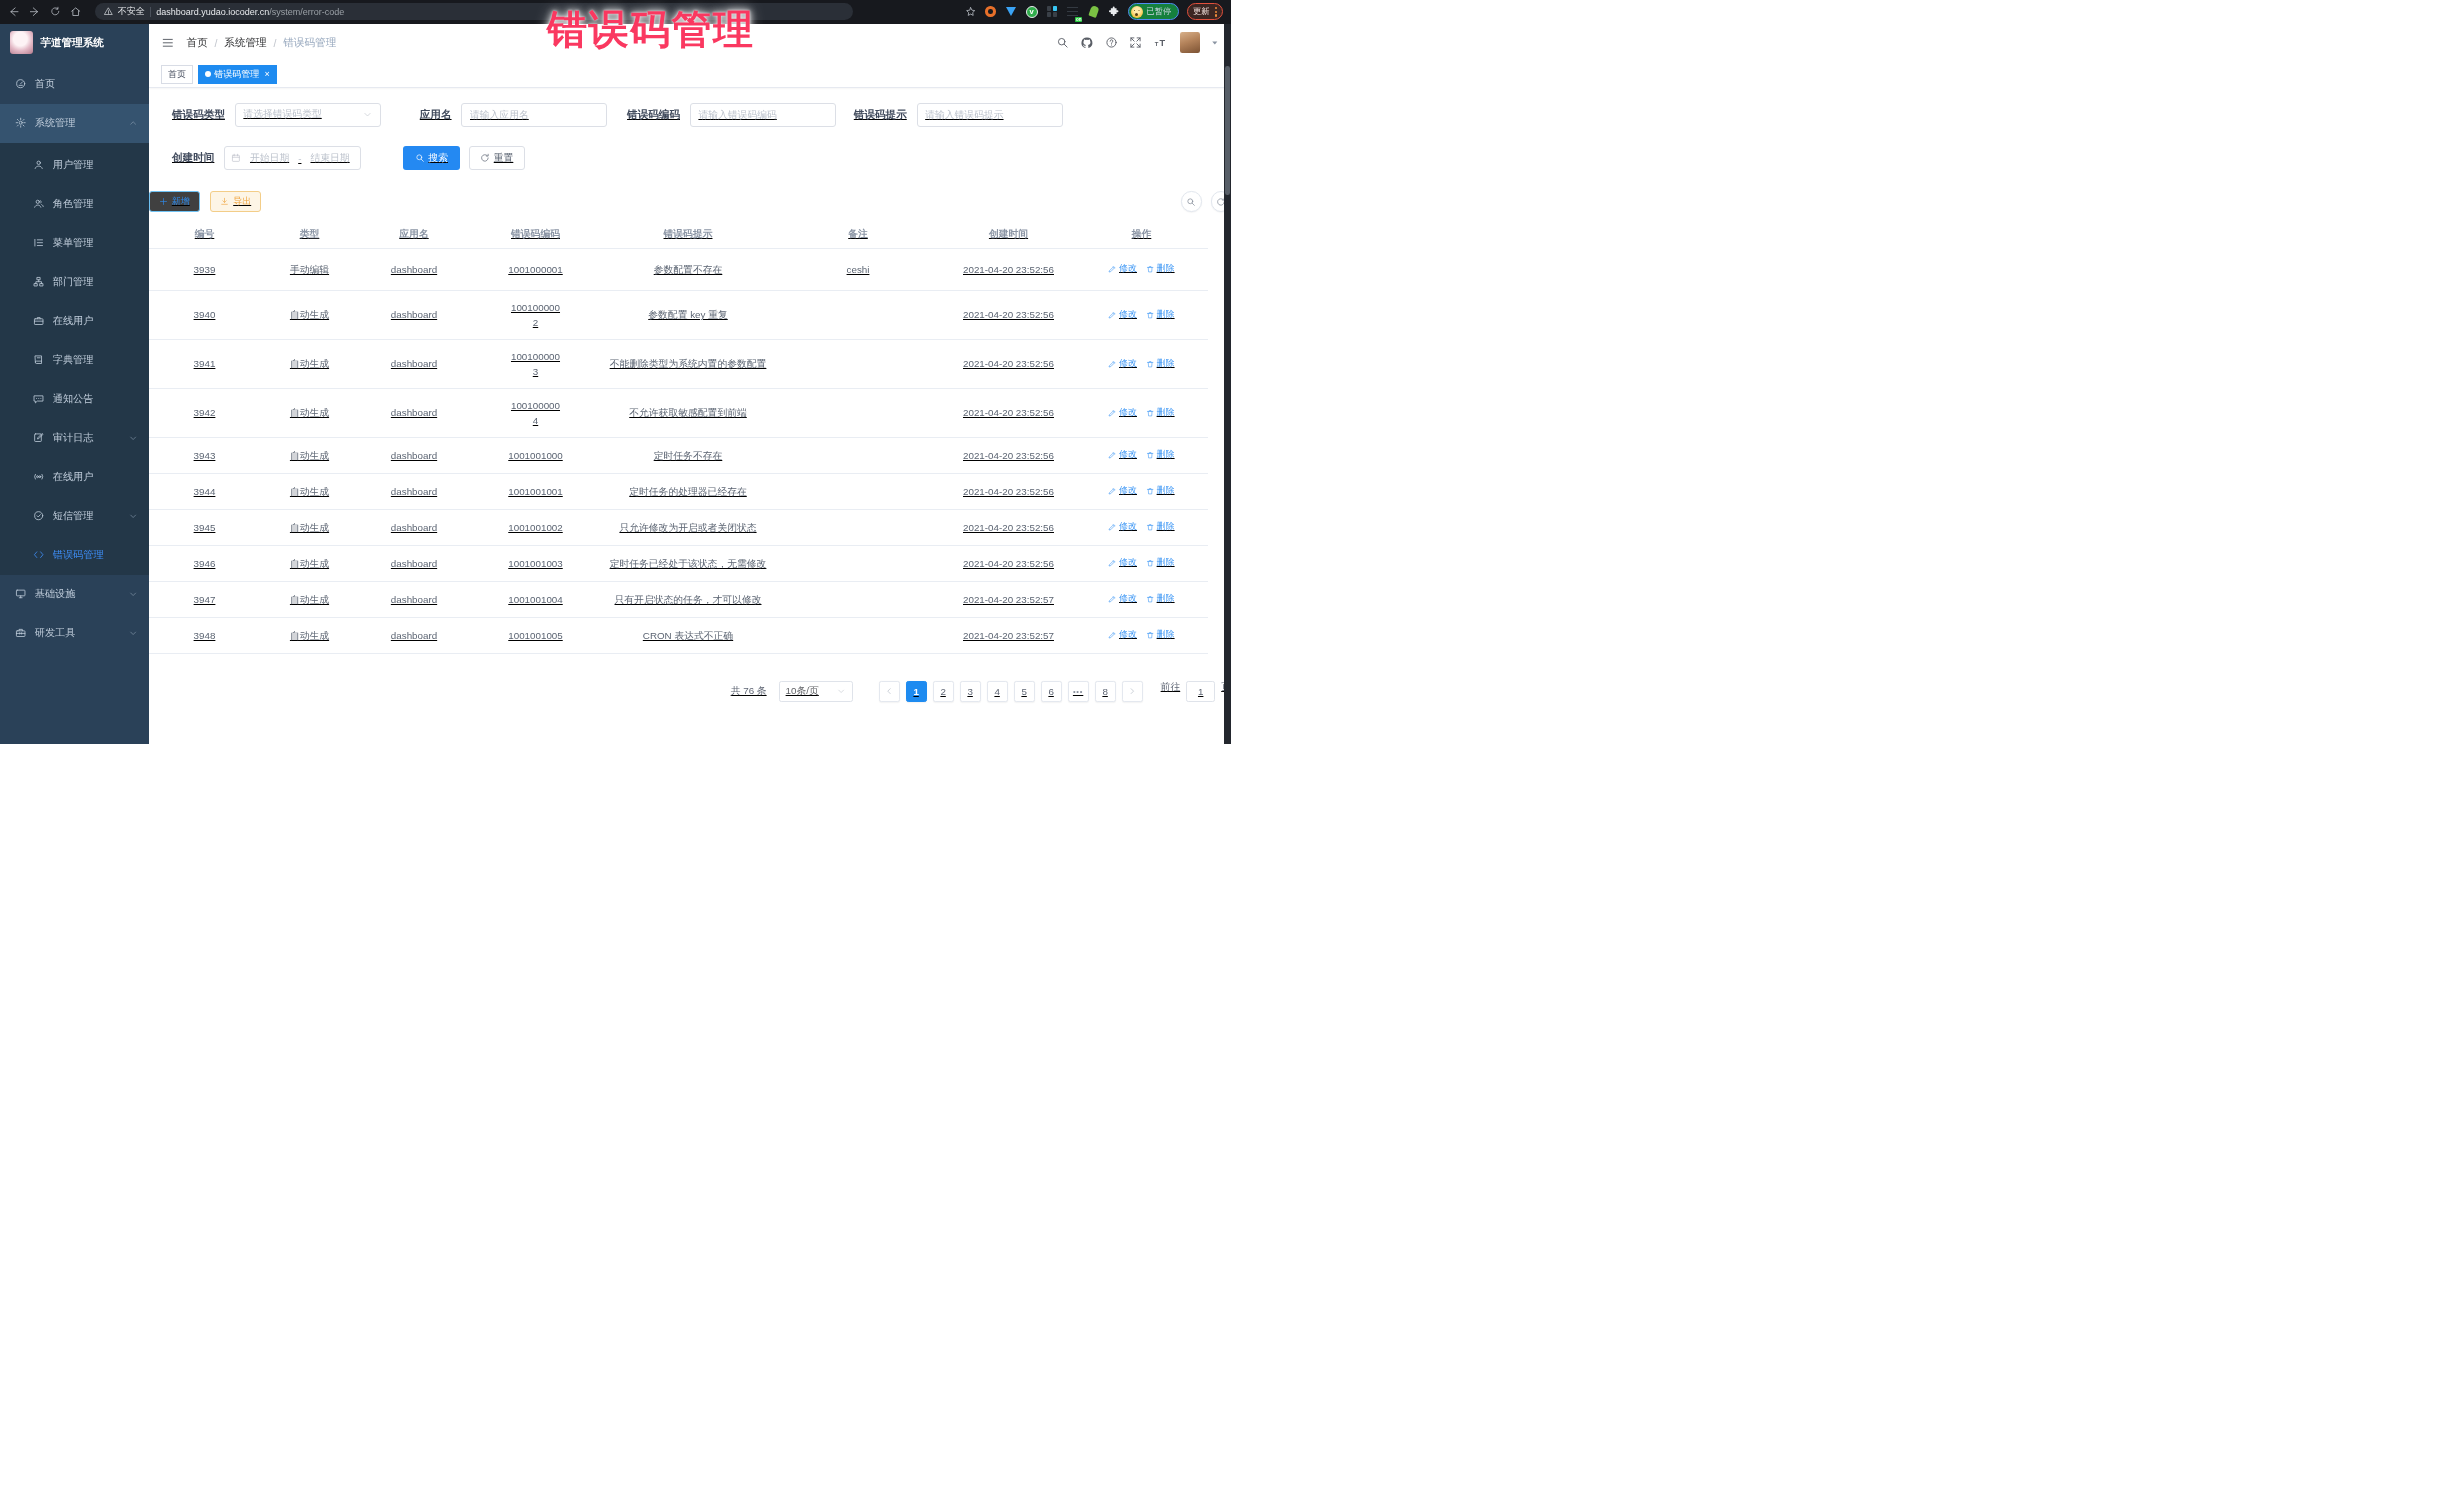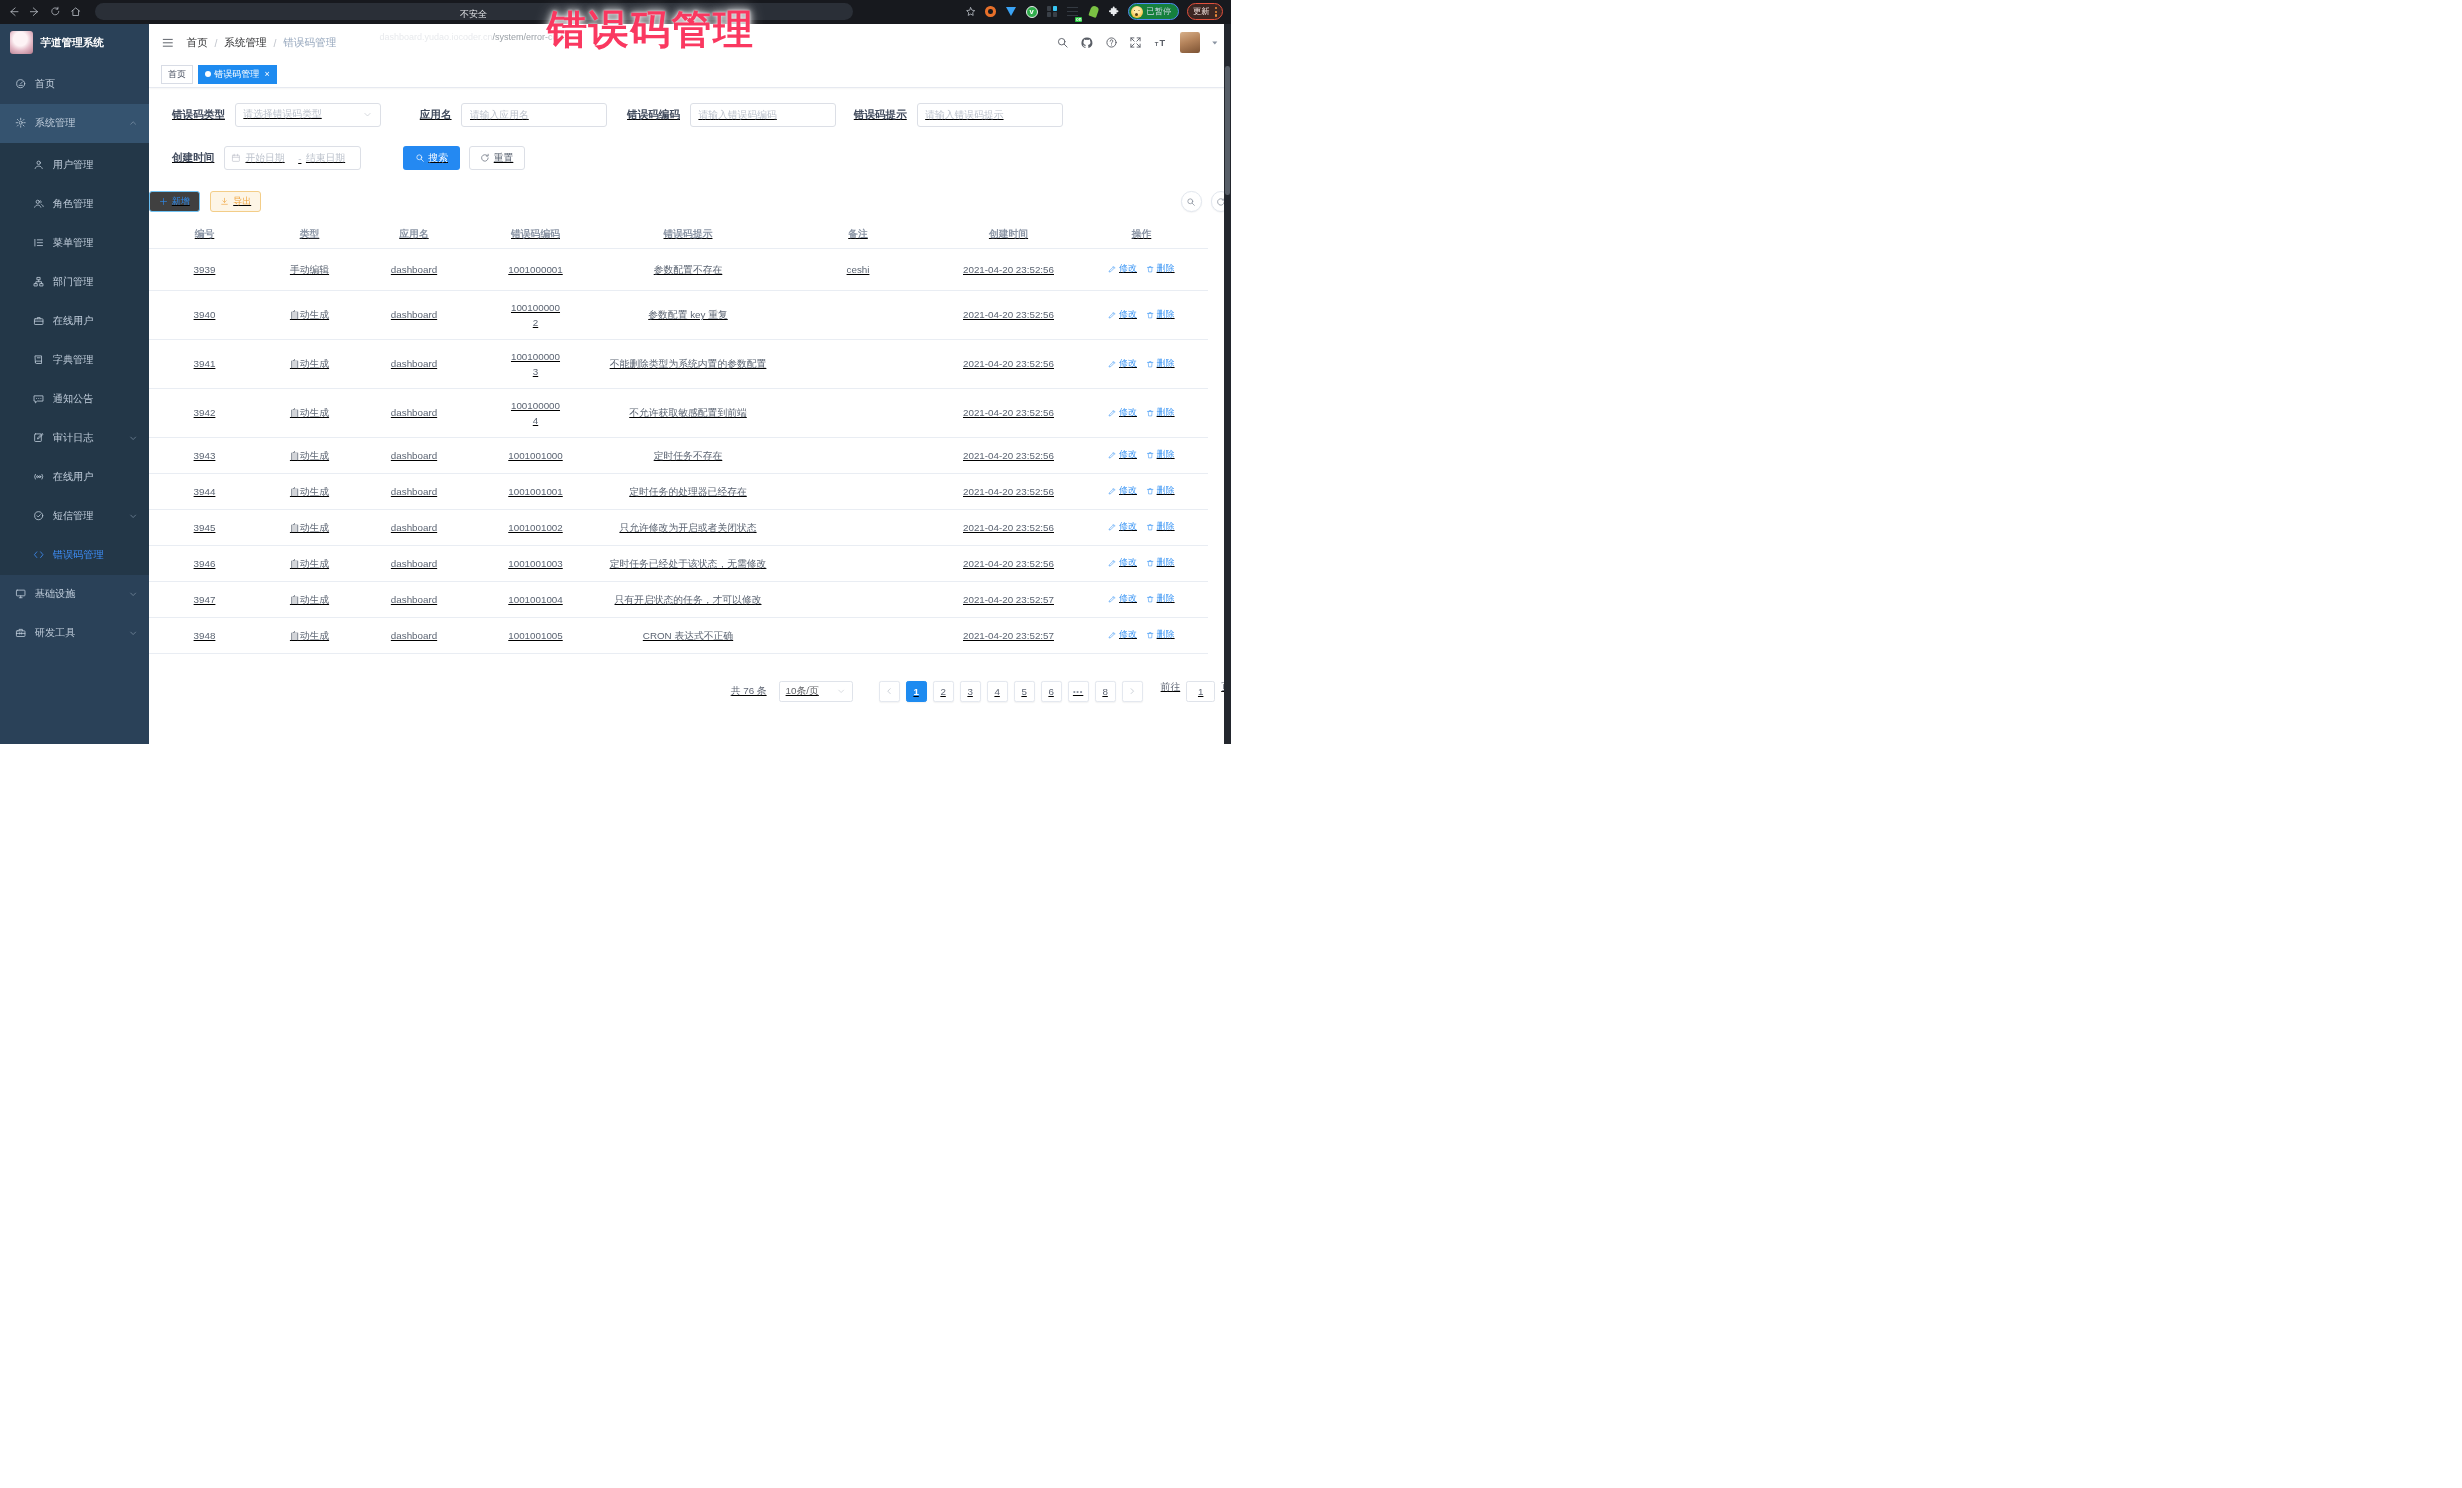--- a/index.html
+++ b/index.html
@@ -2,21 +2,21 @@
 <html style="font-size:12px"><head>
 <meta charset="utf-8">
 <style>
   * { margin:0; padding:0; box-sizing:border-box; }
   body { font-family:"Liberation Sans","DejaVu Sans",sans-serif; background:#fff; }
   .screen { position:relative; width:1231px; height:744px; overflow:hidden; background:#fff; }
 
   
   .chrome { height:23.5px; background:#17191e; display:flex; align-items:center; padding:0 7.6px; gap:9.8px; position:relative; z-index:5; }
   .chrome .navic { color:#b9bec6; display:flex; align-items:center; cursor:pointer; }
-  .omnibox { width:758px; height:17.4px; margin-left:3px; border-radius:9px; background:#2a2f37; display:flex; align-items:center; padding:0 9px; gap:5.3px; font-size:9px; color:#e8eaed; cursor:text;flex-direction:column; }
+  .omnibox { width:758px; height:17.4px; margin-left:3px; border-radius:9px; background:#2a2f37; display:flex; align-items:center; padding:0 9px; gap:5.3px; font-size:9px; color:#e8eaed; cursor:text; }
   .omni-div { width:0.8px; height:9.8px; background:#4a505a; }
   .omni-host { color:#e8eaed; }
   .omni-path { color:#9aa0a6; }
   .chrome-right { margin-left:auto; display:flex; align-items:center; gap:7.6px; }
   .extic { width:13px; height:13px; display:flex; align-items:center; justify-content:center; cursor:pointer; }
   .donut { width:10.6px; height:10.6px; border:3px solid #e8702a; border-radius:50%; }
   .gem { width:0; height:0; border-left:5.3px solid transparent; border-right:5.3px solid transparent; border-top:9px solid #3aa3f5; }
   .gcirc { width:12px; height:12px; border-radius:50%; background:#2fac4b; color:#fff; font-size:7.6px; font-weight:bold; display:flex; align-items:center; justify-content:center; border:1.5px solid #e8eaed; }
   .gridic { width:10.6px; height:10.6px; display:grid; grid-template-columns:4.5px 4.5px; grid-template-rows:4.5px 4.5px; gap:1.5px; }
   .gridic i { background:#3a4048; border-radius:0.8px; } .gridic i.c { background:#38c6f4; }
@@ -80,21 +80,21 @@
   .frow { display:flex; align-items:center; font-size:10.6px; }
   .frow2 { margin-top:19.7px; }
   .flabel { font-weight:700; color:#404a5c; margin-right:9.8px; white-space:nowrap; }
   .ctrl { height:24px; border:0.8px solid #dcdfe6; border-radius:3px; background:#fff; display:flex; align-items:center; padding:0 7.6px; color:#bcc2cc; font-size:9.8px; }
   .sel { width:146px; justify-content:space-between; cursor:pointer; }
   .inp { width:146px; }
   .inp input { border:none; outline:none; width:100%; font-size:9.8px; color:#606266; font-family:inherit; }
   .inp input::placeholder { color:#bcc2cc; }
   .daterange { width:137px; gap:4.5px; cursor:pointer; padding:0 6px; }
   .daterange .dsep { color:#bcc2cc; flex:0 0 auto; }
-  .daterange .dph { flex:1; text-align:left; }
+  .daterange .dph { flex:1; text-align:center; }
   .ml30 { margin-left:23px; } .ml52 { margin-left:39px; } .ml26 { margin-left:19.7px; } .ml24 { margin-left:18px; }
   .btn { height:24px; border-radius:3px; display:inline-flex; align-items:center; gap:3.8px; padding:0 10.6px; font-size:9.8px; cursor:pointer; border:0.8px solid transparent; }
   .btn-primary { background:#2489f2; color:#fff; margin-left:42px; }
   .btn-plainw { background:#fff; border-color:#dcdfe6; color:#5b6472; margin-left:9px; }
 
   .toolbar { display:flex; align-items:center; margin-top:21px; }
   .btn-sm { height:21px; padding:0 9px; font-size:9px; border-radius:3px; display:inline-flex; align-items:center; gap:3.8px; cursor:pointer; }
   .btn-add { background:#404040; border:0.8px solid #6fc2f3; color:#2d8cf0; }
   .btn-export { background:#fdf5e6; border:0.8px solid #f3cd88; color:#f0a33c; margin-left:10.6px; }
   .tool-right { margin-left:auto; display:flex; gap:9px; }

